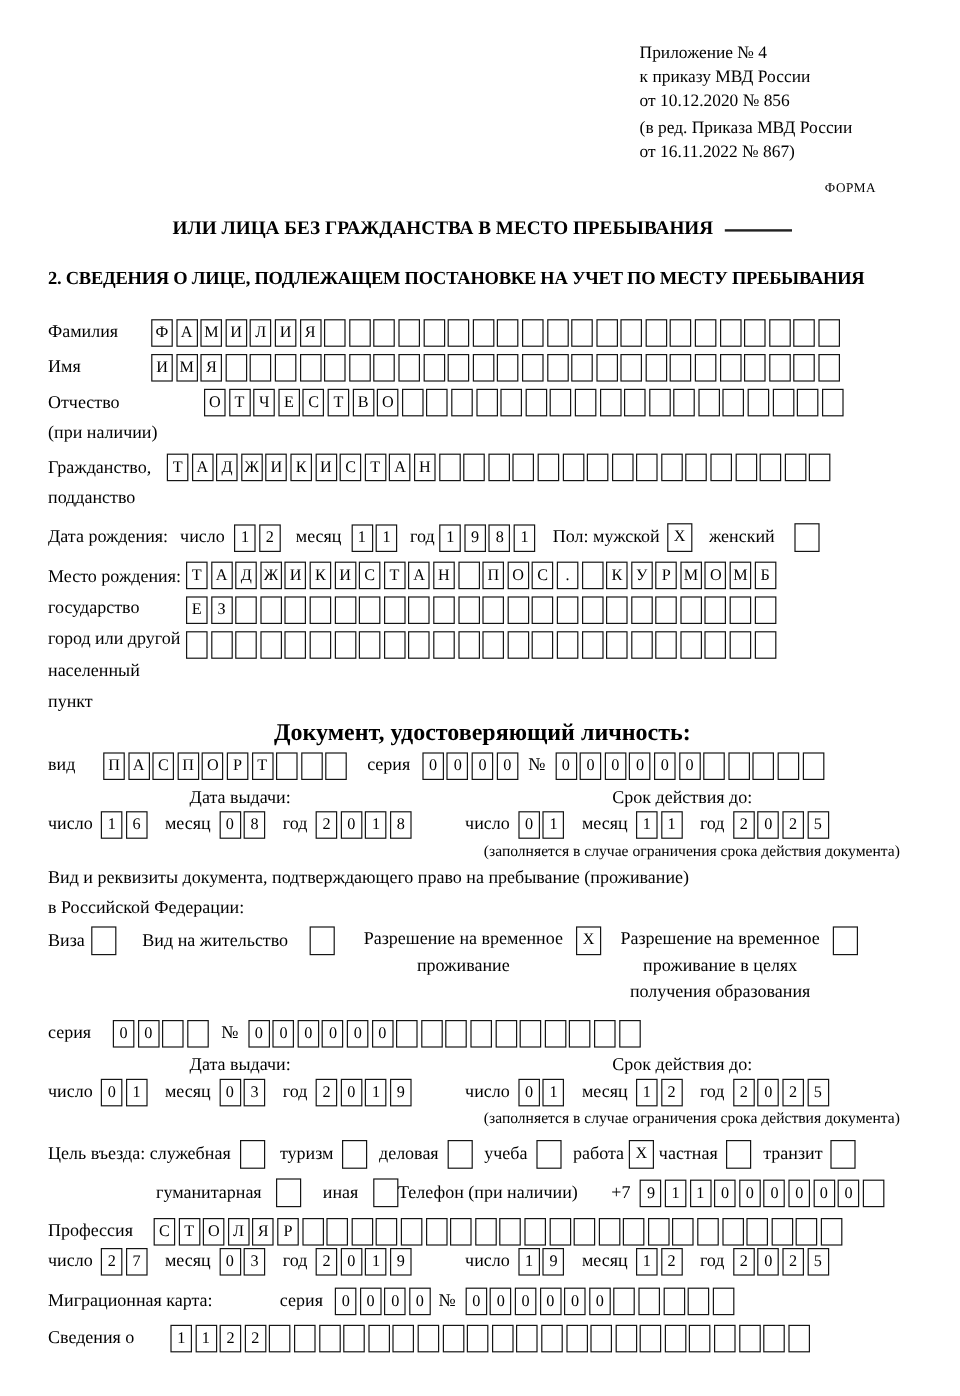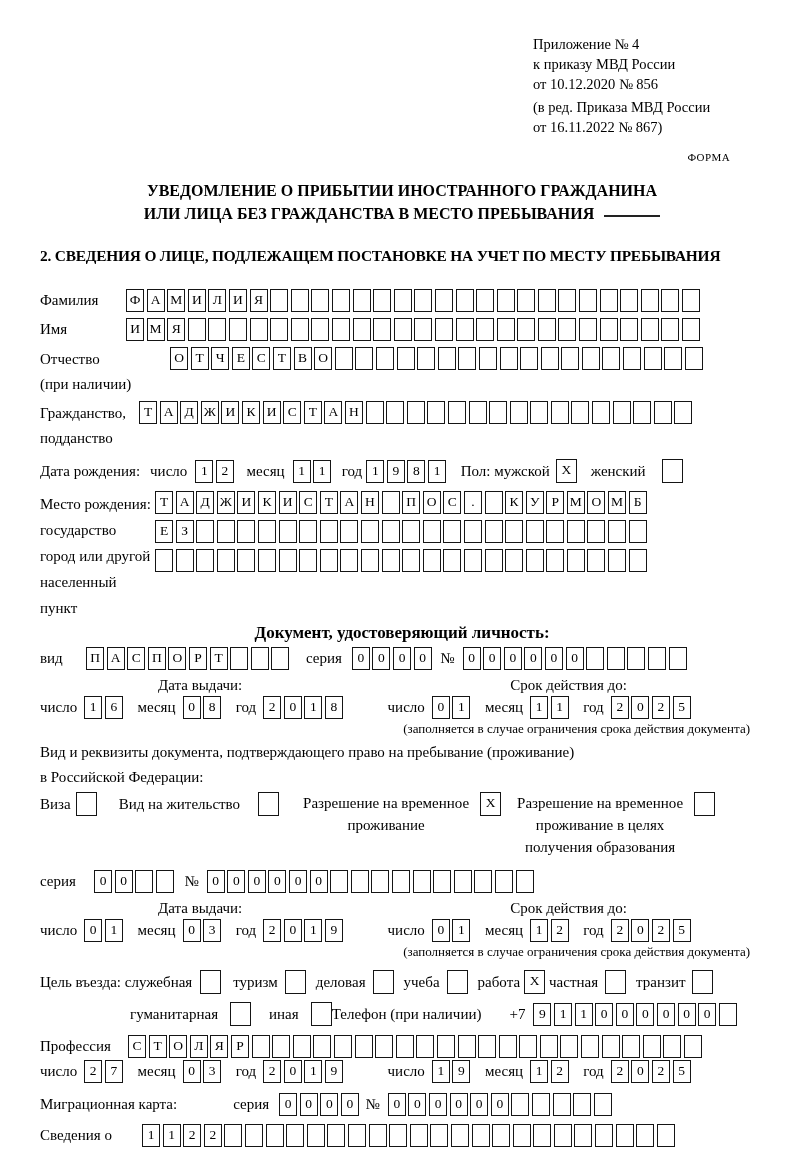--- a/index.html
+++ b/index.html
@@ -20,21 +20,21 @@
   .f-row.top{align-items:flex-start;}
   .flabel{flex:none;}
   .ml2{line-height:25px;}
   .boxrow{display:flex;flex-wrap:nowrap;align-items:center;}
   .boxcol .boxrow{margin-bottom:6px;}
   .cbox{flex:none;display:inline-block;box-sizing:border-box;width:18px;height:23px;
         border:1.6px solid #151515;margin-right:2.6px;text-align:center;
         font-size:13.5px;line-height:20px;background:#fff;}
   .chk .cbox{width:21px;height:24px;margin-right:0;}
 
-  .center-bold{text-align:center;font-weight:bold;font-size:17px;margin-top:8px;}
+  .center-bold{text-align:center;font-weight:bold;font-size:20px;margin-top:8px;}
 
   .dlabels{display:flex;margin-top:7px;}
   .dgrow{display:flex;align-items:center;margin-top:2px;}
   .dg{display:flex;align-items:center;}
   .dg .t{margin-right:7px;}
   .dg .t2{margin-left:12px;margin-right:7px;}
   .note{font-size:13px;text-align:right;margin:2px 14px 0 0;}
 
   .plain{margin-top:9px;line-height:1.5;}
 
@@ -60,21 +60,20 @@
     <div>Приложение № 4</div>
     <div>к приказу МВД России</div>
     <div>от 10.12.2020 № 856</div>
     <div class="amend">(в ред. Приказа МВД России</div>
     <div>от 16.11.2022 № 867)</div>
   </div>
 
   <div class="form-label">ФОРМА</div>
 
   <div class="title">
-    <div>УВЕДОМЛЕНИЕ О ПРИБЫТИИ ИНОСТРАННОГО ГРАЖДАНИНА</div>
     <div><span>ИЛИ ЛИЦА БЕЗ ГРАЖДАНСТВА В МЕСТО ПРЕБЫВАНИЯ</span><span class="blank-line"></span></div>
   </div>
 
   <div class="sec-head">2. СВЕДЕНИЯ О ЛИЦЕ, ПОДЛЕЖАЩЕМ ПОСТАНОВКЕ НА УЧЕТ ПО МЕСТУ ПРЕБЫВАНИЯ</div>
 
   <div class="f-row" style="margin-top:24px;">
     <div class="flabel" style="width:86px;">Фамилия</div>
     <div class="boxrow">
         <span class="cbox">Ф</span>
         <span class="cbox">А</span>

